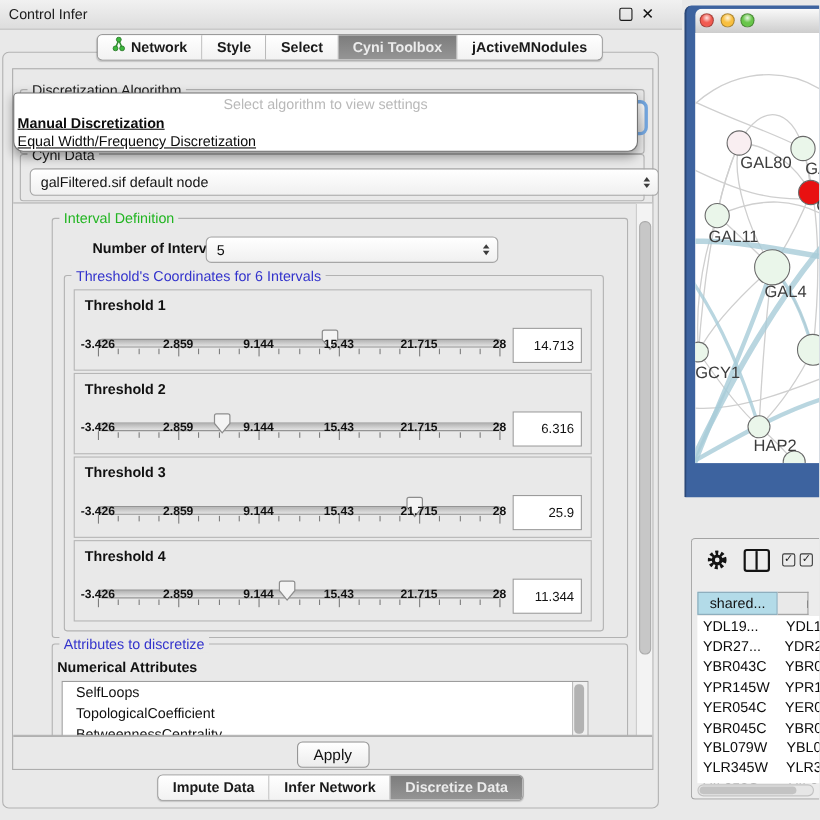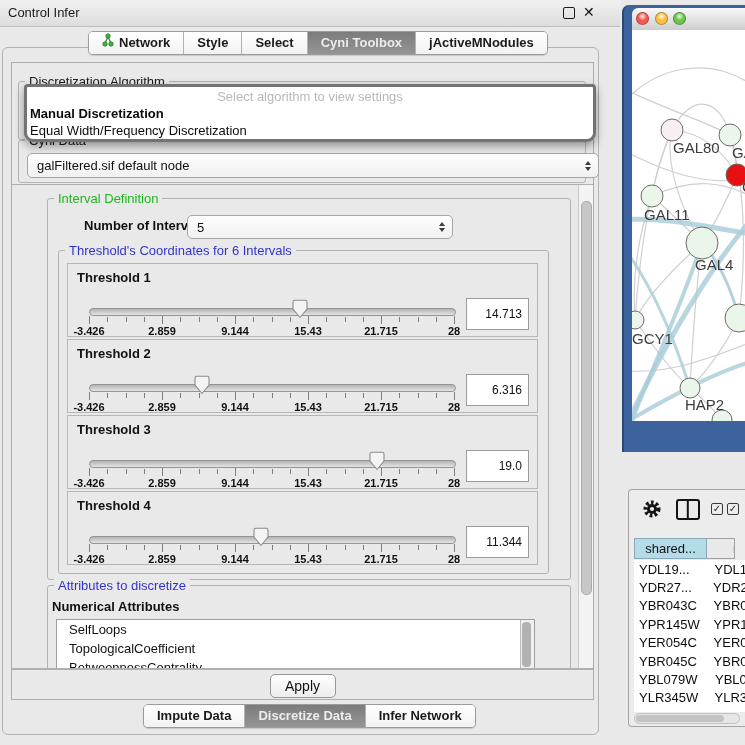--- a/index.html
+++ b/index.html
@@ -33,43 +33,43 @@
   .legend.green{color:#22b522;}
   .legend.blue{color:#3333cc;}
 
   .combo{position:absolute;background:linear-gradient(#ffffff,#f0f0f0);border:1px solid #a6a6a6;border-radius:5px;
     font-size:13px;color:#111;display:flex;align-items:center;padding:0 9px;}
   .arrows{position:absolute;right:7px;top:50%;transform:translateY(-50%);display:flex;flex-direction:column;gap:2px;align-items:center;}
   .tri-up{width:0;height:0;border-left:3.5px solid transparent;border-right:3.5px solid transparent;border-bottom:4.5px solid #3c3c3c;}
   .tri-down{width:0;height:0;border-left:3.5px solid transparent;border-right:3.5px solid transparent;border-top:4.5px solid #3c3c3c;}
 
   
-  .popup{left:24px;top:84px;width:566px;height:52px;background:#fff;border:3px solid #737373;
+  .popup{left:12px;top:84px;width:566px;height:52px;background:#fff;border:1px solid #737373;
     border-radius:4px 4px 9px 9px;box-shadow:0 4px 10px rgba(0,0,0,.38);z-index:50;}
   .popup-hint{height:17px;line-height:17px;text-align:center;font-size:13px;color:#b9b9b9;margin-top:1px;}
-  .popup-option{height:17px;line-height:17px;padding-left:3px;font-size:13px;color:#0c0c0c;}
+  .popup-option{height:17px;line-height:17px;padding-left:3px;font-size:13px;color:#0c0c0c;text-decoration:underline;}
   .popup-option.bold{font-weight:bold;}
   .focus-remnant{left:553px;top:91px;width:30px;height:26px;border:3px solid #74a7e0;border-radius:7px;
     background:linear-gradient(#fdfdfd,#d8d8d8);z-index:40;}
 
   
   .scrollarea{position:absolute;left:0;top:121px;width:581px;height:484px;border-top:1px solid #b0b0b0;
     border-bottom:1px solid #b0b0b0;overflow:hidden;background:#e9e9e9;}
   .vscroll{position:absolute;left:566px;top:0;width:14px;height:484px;background:#f3f3f3;border-left:1px solid #c9c9c9;}
   .vscroll .thumbbar{position:absolute;left:2px;top:16px;width:9px;height:392px;background:#c7c7c7;border:1px solid #ababab;border-radius:5px;}
 
   
   .thr{position:absolute;left:8px;width:469px;height:72px;background:#e9e9e9;border:1px solid #b6b6b6;}
   .thr-label{position:absolute;left:9px;top:6px;font-size:13px;font-weight:bold;color:#111;}
   .track{position:absolute;left:21px;top:44px;width:365px;height:6px;border:1px solid #949494;border-radius:4px;
     background:linear-gradient(#b3b3b3,#e4e4e4);}
   .thumb{position:absolute;top:35px;width:18px;height:20px;}
   .tick{position:absolute;top:53px;width:1px;height:5px;background:#7d7d7d;}
   .tick.major{top:52px;height:8px;}
-  .ticklabel{position:absolute;top:61px;font-size:11px;font-weight:bold;color:#111;transform:translateX(-50%);white-space:nowrap;}
+  .ticklabel{position:absolute;top:43px;font-size:11px;font-weight:bold;color:#111;transform:translateX(-50%);white-space:nowrap;}
   .valuebox{position:absolute;right:8px;top:34px;width:55px;height:30px;background:#fff;border:1px solid #9b9b9b;
     font-size:12px;color:#111;display:flex;align-items:center;justify-content:flex-end;padding-right:6px;}
 
   .bold-label{position:absolute;font-size:13px;font-weight:bold;color:#111;}
 
   
   .listbox{position:absolute;left:8px;top:33px;width:477px;height:50px;background:#fff;border:1px solid #9d9d9d;overflow:hidden;}
   .listbox .item{height:19px;line-height:19px;padding-left:12px;font-size:13px;color:#111;white-space:nowrap;}
   .lb-scroll{position:absolute;right:0;top:0;width:13px;height:100%;background:#f0f0f0;border-left:1px solid #bcbcbc;}
   .lb-scroll .thumbbar{position:absolute;left:1px;top:2px;width:9px;height:45px;background:#b2b2b2;border-radius:4px;}
@@ -295,21 +295,21 @@
                 <div class="tick" style="left: 349.5px;"></div>
                 <div class="tick" style="left: 367.75px;"></div>
                 <div class="tick major" style="left: 386px;"></div>
                 <span class="ticklabel" style="left: 21px;">-3.426</span>
                 <span class="ticklabel" style="left: 94px;">2.859</span>
                 <span class="ticklabel" style="left: 167px;">9.144</span>
                 <span class="ticklabel" style="left: 240px;">15.43</span>
                 <span class="ticklabel" style="left: 313px;">21.715</span>
                 <span class="ticklabel" style="left: 386px;">28</span>
               </div>
-    <div class="valuebox">19.0</div>
+    <div class="valuebox">25.9</div>
   </div>
             <div class="thr" style="top: 240px;">
     <div class="thr-label">Threshold 4</div>
     <div class="track"></div>
     <div class="thumb" style="left: 183.547px;">
       <svg width="18" height="20" viewBox="0 0 18 20">
         <path d="M2,3 Q2,1.2 3.8,1.2 L14.2,1.2 Q16,1.2 16,3 L16,10 L9,18.5 L2,10 Z" fill="#f4f4f4" stroke="#8d8d8d" stroke-width="1.1"></path>
       </svg>
     </div>
     <div class="ticks">
@@ -376,27 +376,27 @@
         <div class="popup-option bold">Manual Discretization</div>
         <div class="popup-option">Equal Width/Frequency Discretization</div>
       </div>
   </div>
 
   <div class="abs seg-group" id="bottomTabs">
       <div class="seg">
 
     <span class="seg-label">Impute Data</span>
   </div>
+      <div class="seg">
+
+    <span class="seg-label">Infer Network</span>
+  </div>
       <div class="seg selected">
 
     <span class="seg-label">Discretize Data</span>
-  </div>
-      <div class="seg">
-
-    <span class="seg-label">Infer Network</span>
   </div>
     </div>
 
   <div class="abs netwin">
     <div class="net-titlebar">
       <span class="tl" style="left: 4px; background: radial-gradient(circle at 50% 30%, rgba(255, 255, 255, 0.85), rgba(255, 255, 255, 0) 45%), rgb(241, 91, 81);"></span>
       <span class="tl" style="left: 23px; background: radial-gradient(circle at 50% 30%, rgba(255, 255, 255, 0.85), rgba(255, 255, 255, 0) 45%), rgb(248, 191, 63);"></span>
       <span class="tl" style="left: 41px; background: radial-gradient(circle at 50% 30%, rgba(255, 255, 255, 0.85), rgba(255, 255, 255, 0) 45%), rgb(104, 198, 74);"></span>
     </div>
     <div class="net-canvas">

